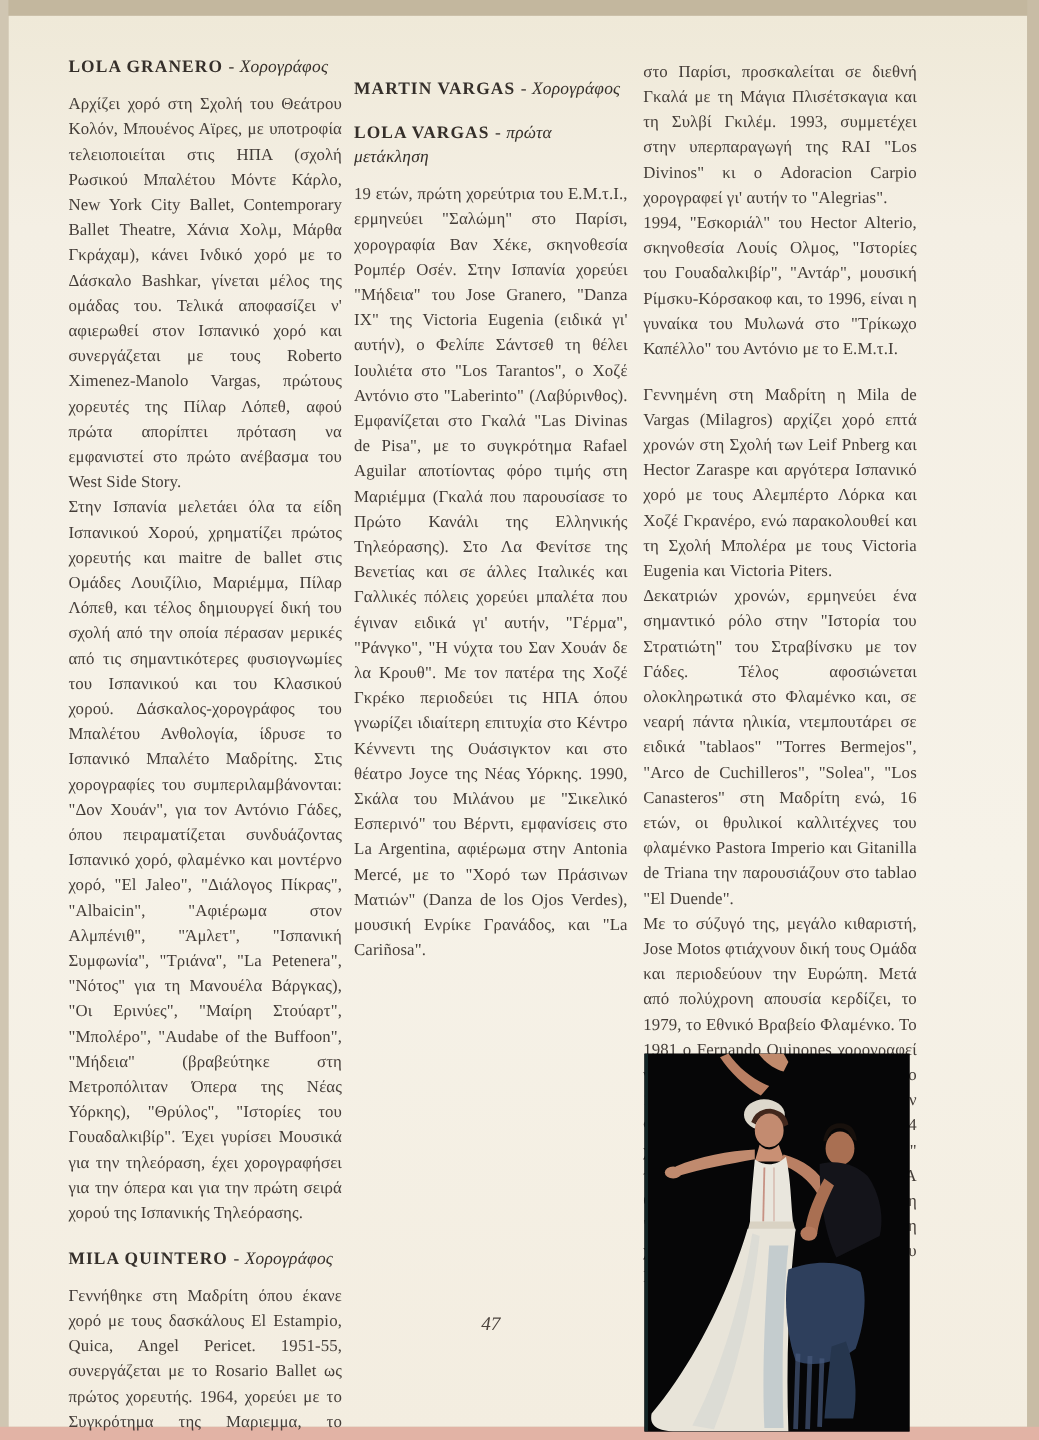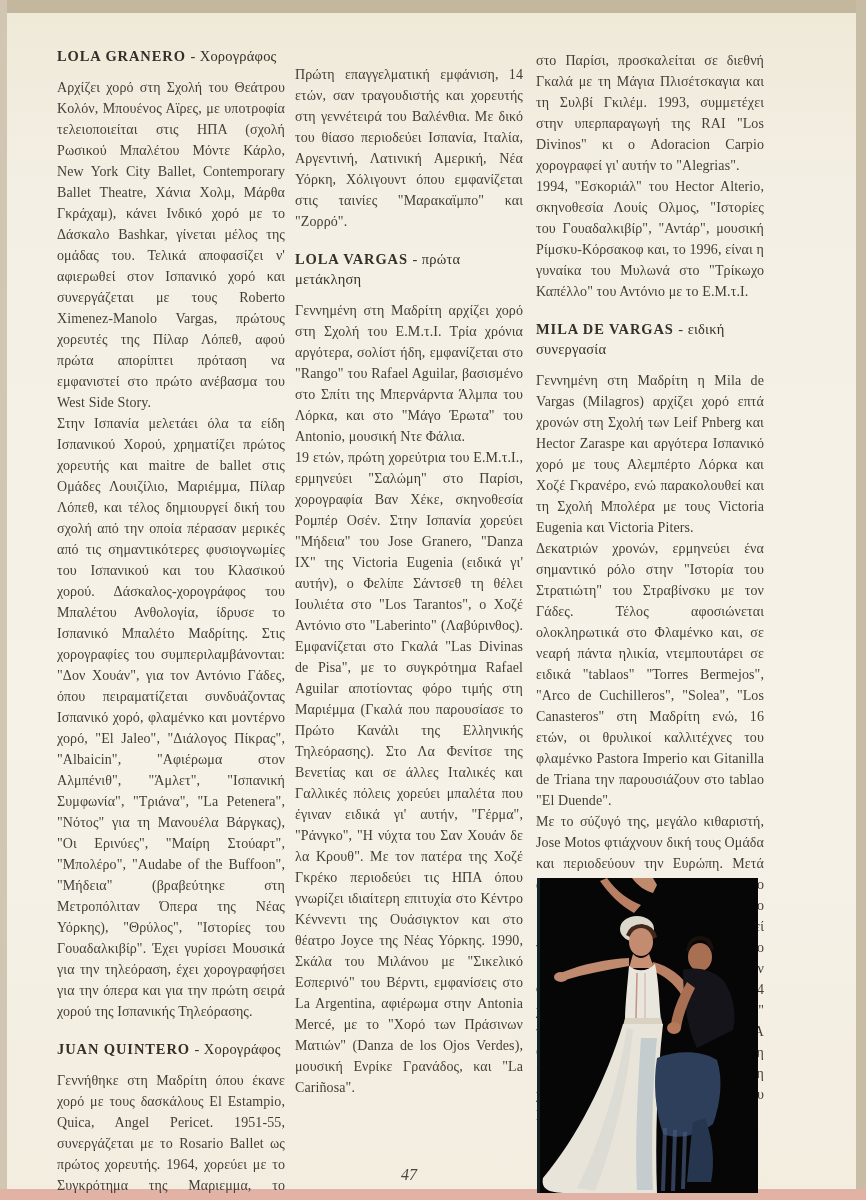--- a/index.html
+++ b/index.html
@@ -29,25 +29,25 @@
   .col1 { left:57px;  top:46px; }
   .col2 { left:295px; top:64px; }
   .col3 { left:536px; top:50px; }
 
   section + section { margin-top:17px; }
   h2.heading {
     font-size:14.5px; line-height:20px; font-weight:bold;
     letter-spacing:.9px; color:#352f2a; text-align:left; margin-bottom:11px;
   }
   h2.heading .sep { font-weight:normal; letter-spacing:0; }
-  h2.heading .role { font-weight:normal; letter-spacing:.2px; }
+  h2.heading .role { font-weight:normal; font-style:italic; letter-spacing:.2px; }
   p { margin:0; }
 
   .page-number {
-    position:absolute; left:379px; top:1166px; width:60px;
+    position:absolute; left:379px; top:1095px; width:60px;
     text-align:center; font-style:italic; font-size:16px; color:#4c443e;
   }
 
   .photo {
     position:absolute; left:537px; top:878px; width:221px; height:315px;
     background:#050506;
   }
   .photo svg { display:block; width:100%; height:100%; }
 </style>
 </head>
@@ -60,45 +60,43 @@
   <div class="edge edge-right"></div>
   <div class="edge edge-bottom"></div>
 
   <div class="col col1">
     <section>
       <h2 class="heading"><span>LOLA GRANERO</span> <span class="sep">-</span> <span class="role">Χορογράφος</span></h2>
       <p>Αρχίζει χορό στη Σχολή του Θεάτρου Κολόν, Μπουένος Αϊρες, με υποτροφία τελειοποιείται στις ΗΠΑ (σχολή Ρωσικού Μπαλέτου Μόντε Κάρλο, New York City Ballet, Contemporary Ballet Theatre, Χάνια Χολμ, Μάρθα Γκράχαμ), κάνει Ινδικό χορό με το Δάσκαλο Bashkar, γίνεται μέλος της ομάδας του. Τελικά αποφασίζει ν' αφιερωθεί στον Ισπανικό χορό και συνεργάζεται με τους Roberto Ximenez-Manolo Vargas, πρώτους χορευτές της Πίλαρ Λόπεθ, αφού πρώτα απορίπτει πρόταση να εμφανιστεί στο πρώτο ανέβασμα του West Side Story.</p>
       <p>Στην Ισπανία μελετάει όλα τα είδη Ισπανικού Χορού, χρηματίζει πρώτος χορευτής και maitre de ballet στις Ομάδες Λουιζίλιο, Μαριέμμα, Πίλαρ Λόπεθ, και τέλος δημιουργεί δική του σχολή από την οποία πέρασαν μερικές από τις σημαντικότερες φυσιογνωμίες του Ισπανικού και του Κλασικού χορού. Δάσκαλος-χορογράφος του Μπαλέτου Ανθολογία, ίδρυσε το Ισπανικό Μπαλέτο Μαδρίτης. Στις χορογραφίες του συμπεριλαμβάνονται: "Δον Χουάν", για τον Αντόνιο Γάδες, όπου πειραματίζεται συνδυάζοντας Ισπανικό χορό, φλαμένκο και μοντέρνο χορό, "El Jaleo", "Διάλογος Πίκρας", "Albaicin", "Αφιέρωμα στον Αλμπένιθ", "Άμλετ", "Ισπανική Συμφωνία", "Τριάνα", "La Petenera", "Νότος" για τη Μανουέλα Βάργκας), "Οι Ερινύες", "Μαίρη Στούαρτ", "Μπολέρο", "Audabe of the Buffoon", "Μήδεια" (βραβεύτηκε στη Μετροπόλιταν Όπερα της Νέας Υόρκης), "Θρύλος", "Ιστορίες του Γουαδαλκιβίρ". Έχει γυρίσει Μουσικά για την τηλεόραση, έχει χορογραφήσει για την όπερα και για την πρώτη σειρά χορού της Ισπανικής Τηλεόρασης.</p>
     </section>
     <section>
-      <h2 class="heading"><span>JUAN QUINTERO</span> <span class="sep">-</span> <span class="role">Χορογράφος</span></h2>
+      <h2 class="heading"><span>MILA QUINTERO</span> <span class="sep">-</span> <span class="role">Χορογράφος</span></h2>
       <p>Γεννήθηκε στη Μαδρίτη όπου έκανε χορό με τους δασκάλους El Estampio, Quica, Angel Pericet. 1951-55, συνεργάζεται με το Rosario Ballet ως πρώτος χορευτής. 1964, χορεύει με το Συγκρότημα της Μαριεμμα, το Μπαλέτο του Μαρκησίου ντε Κουέβας στη Γαλλία, στη Σκάλα του Μιλάνου και στην Παγκόσμια Έκθεση της Νέας Υόρκης.</p>
 
     </section>
   </div>
 
   <div class="col col2">
     <section>
-      <p>Πρώτη επαγγελματική εμφάνιση, 14 ετών, σαν τραγουδιστής και χορευτής στη γεννέτειρά του Βαλένθια. Με δικό του θίασο περιοδεύει Ισπανία, Ιταλία, Αργεντινή, Λατινική Αμερική, Νέα Υόρκη, Χόλιγουντ όπου εμφανίζεται στις ταινίες "Μαρακαϊμπο" και "Ζορρό".</p>
+      <h2 class="heading"><span>MARTIN VARGAS</span> <span class="sep">-</span> <span class="role">Χορογράφος</span></h2>
     </section>
     <section>
       <h2 class="heading"><span>LOLA VARGAS</span> <span class="sep">-</span> <span class="role">πρώτα μετάκληση</span></h2>
-      <p>Γεννημένη στη Μαδρίτη αρχίζει χορό στη Σχολή του Ε.Μ.τ.Ι. Τρία χρόνια αργότερα, σολίστ ήδη, εμφανίζεται στο "Rango" του Rafael Aguilar, βασισμένο στο Σπίτι της Μπερνάρντα Άλμπα του Λόρκα, και στο "Μάγο Έρωτα" του Antonio, μουσική Ντε Φάλια.</p>
       <p>19 ετών, πρώτη χορεύτρια του Ε.Μ.τ.Ι., ερμηνεύει "Σαλώμη" στο Παρίσι, χορογραφία Βαν Χέκε, σκηνοθεσία Ρομπέρ Οσέν. Στην Ισπανία χορεύει "Μήδεια" του Jose Granero, "Danza IX" της Victoria Eugenia (ειδικά γι' αυτήν), ο Φελίπε Σάντσεθ τη θέλει Ιουλιέτα στο "Los Tarantos", ο Χοζέ Αντόνιο στο "Laberinto" (Λαβύρινθος). Εμφανίζεται στο Γκαλά "Las Divinas de Pisa", με το συγκρότημα Rafael Aguilar αποτίοντας φόρο τιμής στη Μαριέμμα (Γκαλά που παρουσίασε το Πρώτο Κανάλι της Ελληνικής Τηλεόρασης). Στο Λα Φενίτσε της Βενετίας και σε άλλες Ιταλικές και Γαλλικές πόλεις χορεύει μπαλέτα που έγιναν ειδικά γι' αυτήν, "Γέρμα", "Ράνγκο", "Η νύχτα του Σαν Χουάν δε λα Κρουθ". Με τον πατέρα της Χοζέ Γκρέκο περιοδεύει τις ΗΠΑ όπου γνωρίζει ιδιαίτερη επιτυχία στο Κέντρο Κέννεντι της Ουάσιγκτον και στο θέατρο Joyce της Νέας Υόρκης. 1990, Σκάλα του Μιλάνου με "Σικελικό Εσπερινό" του Βέρντι, εμφανίσεις στο La Argentina, αφιέρωμα στην Antonia Mercé, με το "Χορό των Πράσινων Ματιών" (Danza de los Ojos Verdes), μουσική Ενρίκε Γρανάδος, και "La Cariñosa".</p>
 
     </section>
   </div>
 
   <div class="col col3">
     <section>
       <p>στο Παρίσι, προσκαλείται σε διεθνή Γκαλά με τη Μάγια Πλισέτσκαγια και τη Συλβί Γκιλέμ. 1993, συμμετέχει στην υπερπαραγωγή της RAI "Los Divinos" κι ο Adoracion Carpio χορογραφεί γι' αυτήν το "Alegrias".</p>
       <p>1994, "Εσκοριάλ" του Hector Alterio, σκηνοθεσία Λουίς Ολμος, "Ιστορίες του Γουαδαλκιβίρ", "Αντάρ", μουσική Ρίμσκυ-Κόρσακοφ και, το 1996, είναι η γυναίκα του Μυλωνά στο "Τρίκωχο Καπέλλο" του Αντόνιο με το Ε.Μ.τ.Ι.</p>
     </section>
     <section>
-      <h2 class="heading"><span>MILA DE VARGAS</span> <span class="sep">-</span> <span class="role">ειδική συνεργασία</span></h2>
       <p>Γεννημένη στη Μαδρίτη η Mila de Vargas (Milagros) αρχίζει χορό επτά χρονών στη Σχολή των Leif Pnberg και Hector Zaraspe και αργότερα Ισπανικό χορό με τους Αλεμπέρτο Λόρκα και Χοζέ Γκρανέρο, ενώ παρακολουθεί και τη Σχολή Μπολέρα με τους Victoria Eugenia και Victoria Piters.</p>
       <p>Δεκατριών χρονών, ερμηνεύει ένα σημαντικό ρόλο στην "Ιστορία του Στρατιώτη" του Στραβίνσκυ με τον Γάδες. Τέλος αφοσιώνεται ολοκληρωτικά στο Φλαμένκο και, σε νεαρή πάντα ηλικία, ντεμπουτάρει σε ειδικά "tablaos" "Torres Bermejos", "Arco de Cuchilleros", "Solea", "Los Canasteros" στη Μαδρίτη ενώ, 16 ετών, οι θρυλικοί καλλιτέχνες του φλαμένκο Pastora Imperio και Gitanilla de Triana την παρουσιάζουν στο tablao "El Duende".</p>
       <p>Με το σύζυγό της, μεγάλο κιθαριστή, Jose Motos φτιάχνουν δική τους Ομάδα και περιοδεύουν την Ευρώπη. Μετά από πολύχρονη απουσία κερδίζει, το 1979, το Εθνικό Βραβείο Φλαμένκο. Το 1981 ο Fernando Quinones χορογραφεί γι' αυτήν το "Andalucia en Pie". Το 1986, δίνει σειρά μαθημάτων Φλαμένκο στο Ε.Μ.τ.Ι. και το 1994 χορεύει "Ιστορίες του Γουαδαλκιβίρ" του Jose Granero, "A Ritmo y A Compas" του Curillo, Κρέουσα στη "Μήδεια" ενώ συμμετέχει στη χορογραφία "En la Madruga" του Manolo Marin.</p>
     </section>
   </div>
 
   <div class="page-number">47</div>
 
   <div class="photo" aria-label="Two Spanish dancers on a dark stage: a woman in a white dress and white headpiece in front, a man in dark costume crouching behind her">
     <svg viewBox="0 0 221 315" preserveAspectRatio="none">

